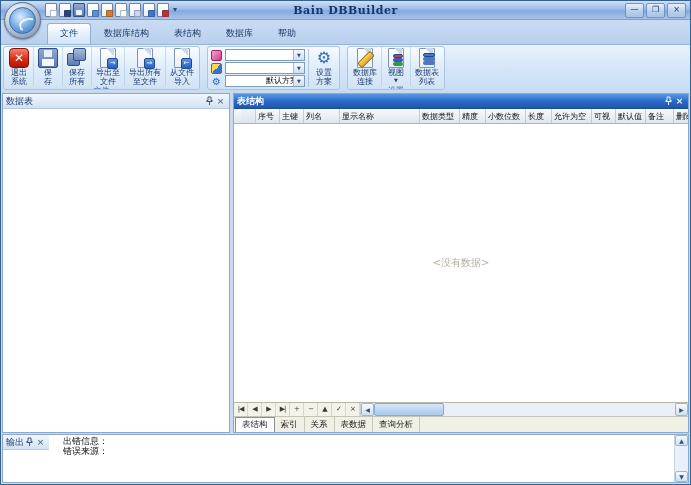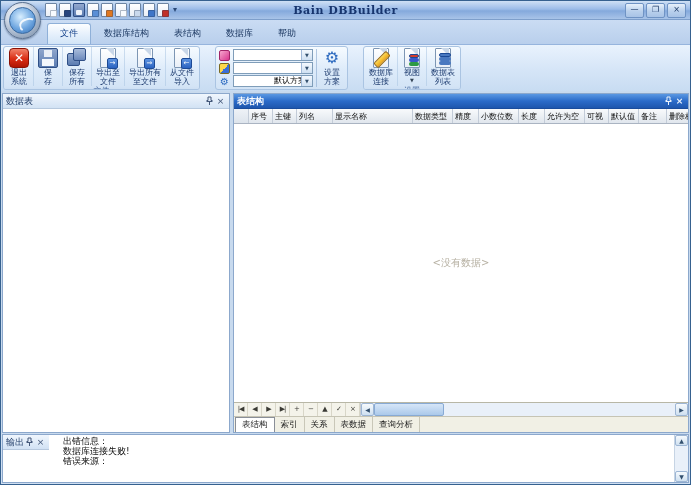--- a/index.html
+++ b/index.html
@@ -20,21 +20,21 @@
   .win-title{position:absolute;left:0;right:0;text-align:center;font-family:"DejaVu Serif","Liberation Serif",serif;font-weight:bold;font-size:11px;color:#17356e;letter-spacing:.5px;pointer-events:none;}
   .win-btns{margin-left:auto;display:flex;gap:2px;margin-right:4px;z-index:5;}
   .win-btn{width:17px;height:13px;border:1px solid #6f93c4;border-radius:2px;background:linear-gradient(#e8f1fb,#b9d0ec 55%,#a8c3e6);color:#1d3a68;font-size:8px;line-height:12px;text-align:center;}
 
   
   .tabrow{height:24px;flex:none;background:linear-gradient(#cadcf3,#b9cfec);display:flex;align-items:flex-end;padding-left:46px;border-bottom:1px solid #96b4dd;}
   .rtab{padding:3px 12px 4px;color:#16325c;border-radius:3px 3px 0 0;margin-right:1px;}
   .rtab.active{background:linear-gradient(#fdfeff,#e2eefb 60%,#d3e5f7);border:1px solid #8fb0d8;border-bottom:none;color:#15428b;}
 
   
-  .ribbon{height:44px;flex:none;background:linear-gradient(#e9f2fd,#d5e5f7 55%,#c8dcf2);display:flex;gap:15px;padding:1px 8px 1px 2px;align-items:stretch;}
+  .ribbon{height:44px;flex:none;background:linear-gradient(#e9f2fd,#d5e5f7 55%,#c8dcf2);display:flex;gap:7px;padding:1px 8px 1px 2px;align-items:stretch;}
   .rgroup{border:1px solid #aac4e2;border-radius:3px;background:linear-gradient(#f6fbff,#ddebfa 55%,#d2e3f5);display:flex;flex-direction:column;overflow:hidden;}
   .rgroup-body{flex:1;display:flex;align-items:stretch;padding:0 1px;}
   .rgroup-caption{height:10px;line-height:10px;text-align:center;font-size:8px;color:#41659c;background:linear-gradient(#d4e4f6,#c0d6ee);}
   .rbtn{display:flex;flex-direction:column;align-items:center;justify-content:flex-start;padding:1px 4px 0;position:relative;}
   .rbtn + .rbtn{border-left:1px solid rgba(170,196,226,.55);}
   .rbtn .lbl{white-space:pre-line;text-align:center;font-size:8px;line-height:8.5px;color:#1c3a6e;margin-top:1px;}
   .rbtn .drop-arrow{display:none;font-size:5px;color:#34movie;color:#345;line-height:4px;}
   .rbtn.has-dropdown .drop-arrow{display:block;}
   .icon{width:20px;height:20px;flex:none;position:relative;}
 
@@ -76,21 +76,21 @@
   .panel{border:1px solid #8ca8cc;background:#fff;display:flex;flex-direction:column;min-width:0;min-height:0;}
   .panel-hd{height:14px;flex:none;display:flex;align-items:center;padding:0 3px;background:linear-gradient(#f0f6fd,#d2e2f4);border-bottom:1px solid #b7c9de;color:#1e3a66;}
   .panel-hd .ttl{flex:1;overflow:hidden;white-space:nowrap;}
   .hd-ico{width:11px;height:11px;flex:none;display:flex;align-items:center;justify-content:center;color:#44587a;font-size:9px;line-height:11px;}
   .left-panel{width:226px;flex:none;}
   .left-body{flex:1;background:#fff;}
   .main-panel{flex:1;}
   .main-panel .panel-hd{background:linear-gradient(#5a98e2,#2b6bc9 50%,#1e56ad);color:#fff;border-bottom:1px solid #1a4c9c;font-weight:bold;}
   .main-panel .hd-ico{color:#eaf2fc;}
 
-  .grid-hdr{height:14px;flex:none;display:flex;background:linear-gradient(#f8fafc,#e0e6ed);border-bottom:1px solid #aab4c2;overflow:hidden;}
+  .grid-hdr{height:14px;flex:none;display:flex;background:linear-gradient(#f8fafc,#e0e6ed);border-bottom:1px solid #aab4c2;overflow:hidden;padding-left:7px;}
   .gind{width:14px;flex:none;background:linear-gradient(#eef2f7,#dde4ec);border-right:1px solid #c3ccd8;}
   .gcol{flex:none;box-sizing:border-box;border-right:1px solid #c3ccd8;padding:2px 2px 0;font-size:8px;color:#111;overflow:hidden;white-space:nowrap;}
   .grid-body{flex:1;background:#fff;display:flex;align-items:center;justify-content:center;min-height:0;}
   .empty-text{color:#b6b0a2;font-size:10px;}
 
   .navrow{height:13px;flex:none;display:flex;align-items:stretch;background:#f4f3ea;border-top:1px solid #b8b7a6;}
   .navbtn{width:13px;flex:none;text-align:center;font-size:7px;line-height:12px;color:#3a3a34;border-right:1px solid #d8d6c8;letter-spacing:-1px;}
   .hscroll{flex:1;display:flex;align-items:stretch;background:#e9f0f9;border-left:1px solid #c4cbd2;}
   .sbtn{width:13px;flex:none;background:linear-gradient(#f6fafd,#cfe0f0);border:1px solid #9db6d4;border-radius:2px;font-size:6px;line-height:11px;text-align:center;color:#33506e;box-sizing:border-box;}
   .sthumb{width:70px;flex:none;background:linear-gradient(#d6e6f8,#abc9ea);border:1px solid #88aad4;border-radius:2px;box-sizing:border-box;}
@@ -365,21 +365,20 @@
         <svg width="9" height="10" viewBox="0 0 9 10">
             <path d="M3 1h3v3.5h1.2v1H1.8v-1H3zM4.5 5.5v3.5" stroke="currentColor" stroke-width="1" fill="none"></path>
           </svg>
       </span>
       <span class="hd-ico">×</span>
     </div>
     <div class="out-body">
       <div class="out-lines">
 
       <div>出错信息：</div>
-          <div>数据库连接失败!</div>
           <div>错误来源：</div>
         </div>
       <div class="vscroll">
         <span class="sbtn">▲</span>
         <span class="vspace"></span>
         <span class="sbtn">▼</span>
       </div>
     </div>
   </div>
 

